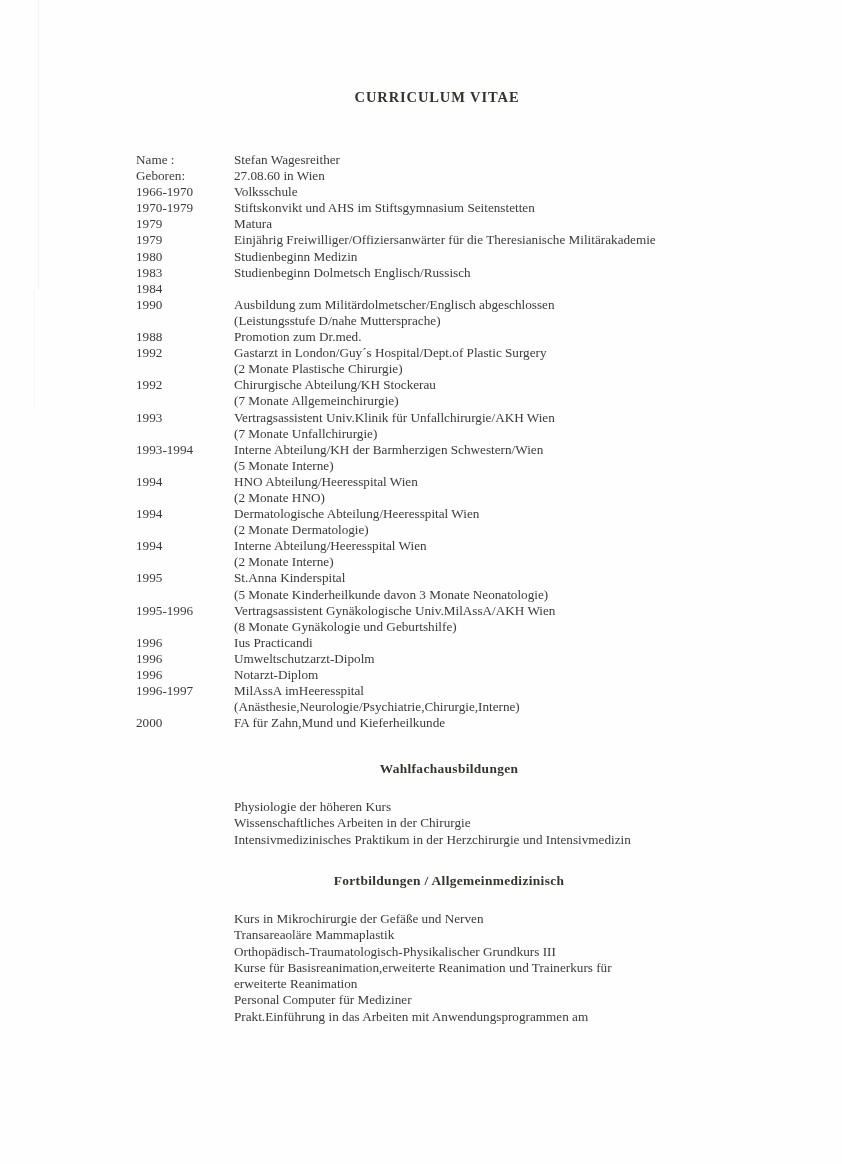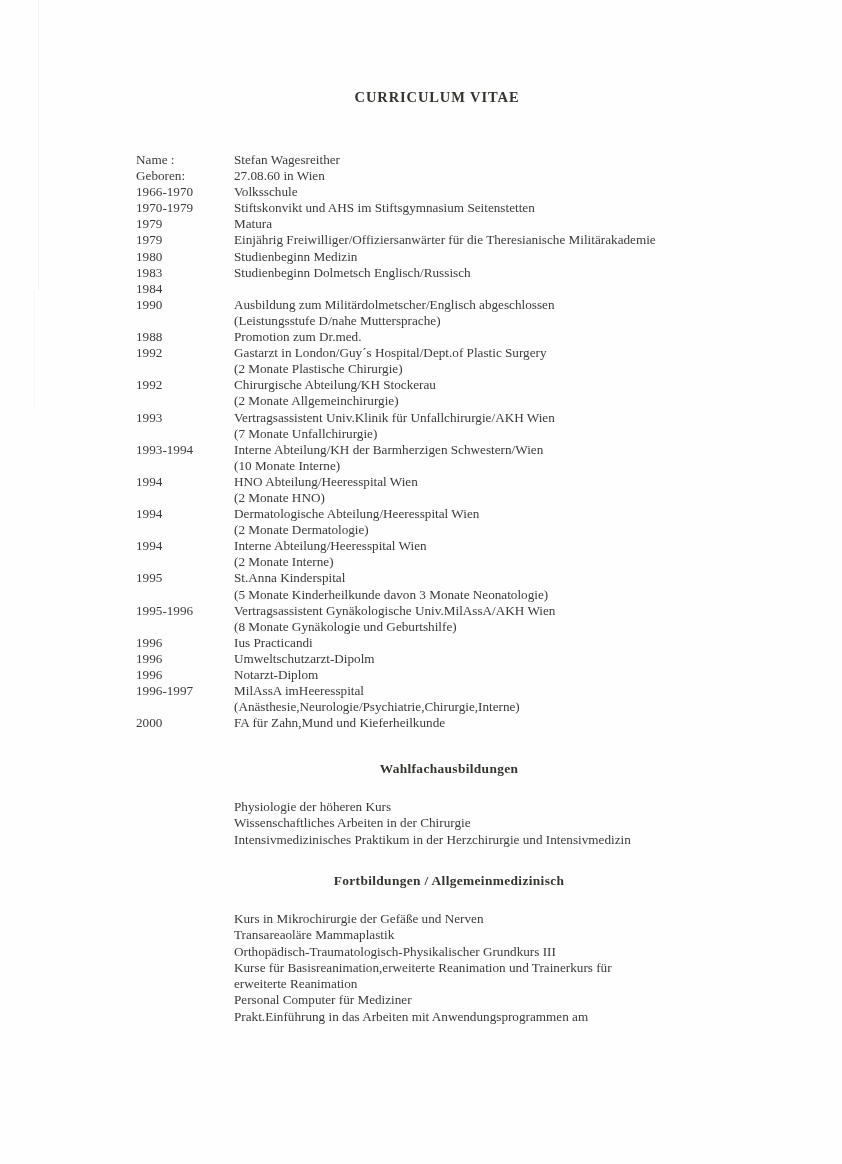--- a/index.html
+++ b/index.html
@@ -172,37 +172,37 @@
       <div class="cv-row cont">
         <div class="cv-year">1992</div>
         <div class="cv-desc">(2 Monate Plastische Chirurgie)</div>
       </div>
       <div class="cv-row">
         <div class="cv-year">1992</div>
         <div class="cv-desc">Chirurgische Abteilung/KH Stockerau</div>
       </div>
       <div class="cv-row cont">
         <div class="cv-year">1992</div>
-        <div class="cv-desc">(2 Monate Allgemeinchirurgie)</div>
+        <div class="cv-desc">(7 Monate Allgemeinchirurgie)</div>
       </div>
       <div class="cv-row">
         <div class="cv-year">1993</div>
         <div class="cv-desc">Vertragsassistent Univ.Klinik für Unfallchirurgie/AKH Wien</div>
       </div>
       <div class="cv-row cont">
         <div class="cv-year">1993</div>
         <div class="cv-desc">(7 Monate Unfallchirurgie)</div>
       </div>
       <div class="cv-row">
         <div class="cv-year">1993-1994</div>
         <div class="cv-desc">Interne Abteilung/KH der Barmherzigen Schwestern/Wien</div>
       </div>
       <div class="cv-row cont">
         <div class="cv-year">1993-1994</div>
-        <div class="cv-desc">(10 Monate Interne)</div>
+        <div class="cv-desc">(5 Monate Interne)</div>
       </div>
       <div class="cv-row">
         <div class="cv-year">1994</div>
         <div class="cv-desc">HNO Abteilung/Heeresspital Wien</div>
       </div>
       <div class="cv-row cont">
         <div class="cv-year">1994</div>
         <div class="cv-desc">(2 Monate HNO)</div>
       </div>
       <div class="cv-row">

